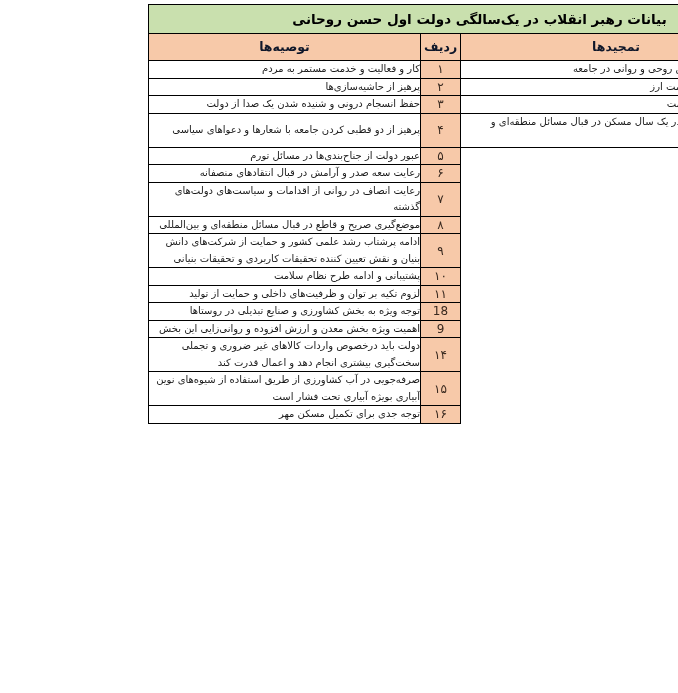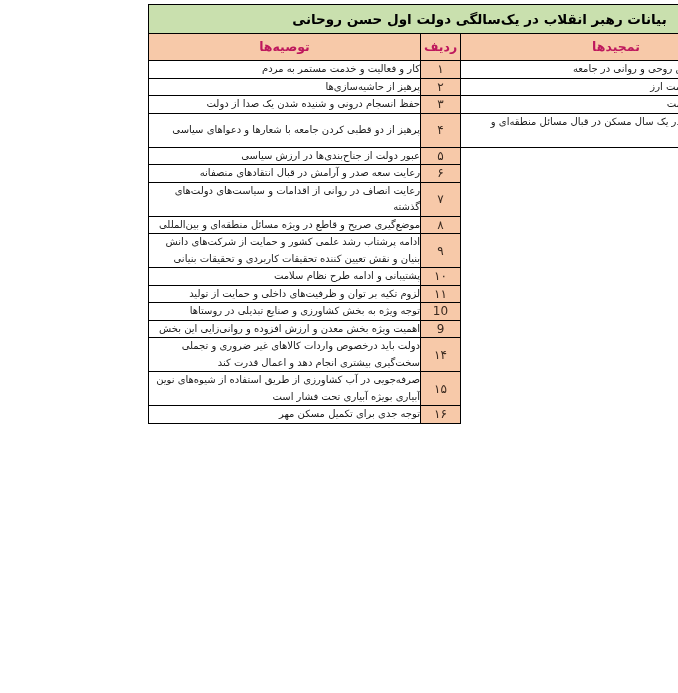--- a/index.html
+++ b/index.html
@@ -56,21 +56,21 @@
     line-height: 28px;
     letter-spacing: 0;
   }
 
   
   .hdr {
     background: #f7c9a9;
     text-align: center;
     font-weight: bold;
     font-size: 12.5px;
-    color: #be185d;
+    color: #0f172a;
     height: 26px;
     line-height: 26px;
   }
 
   
   .num {
     background: #f7c9a9;
     text-align: center;
     font-size: 12px;
     color: #3a2a20;
@@ -141,39 +141,39 @@
           <tr>
             <td class="num">۴</td>
             <td class="txt">موضع‌گیری‌های دولت در یک سال مسکن در قبال مسائل منطقه‌ای و بین‌المللی</td>
             <td class="num">۴</td>
             <td class="txt">پرهیز از دو قطبی کردن جامعه با شعارها و دعواهای سیاسی</td>
           </tr>
           <tr>
             <td class="blank-cell"></td>
             <td class="blank-cell"></td>
             <td class="num">۵</td>
-            <td class="txt">عبور دولت از جناح‌بندی‌ها در ارزش سیاسی</td>
+            <td class="txt">عبور دولت از جناح‌بندی‌ها در مسائل تورم</td>
           </tr>
           <tr>
             <td class="blank-cell"></td>
             <td class="blank-cell"></td>
             <td class="num">۶</td>
             <td class="txt">رعایت سعه صدر و آرامش در قبال انتقادهای منصفانه</td>
           </tr>
           <tr>
             <td class="blank-cell"></td>
             <td class="blank-cell"></td>
             <td class="num">۷</td>
             <td class="txt">رعایت انصاف در روانی از اقدامات و سیاست‌های دولت‌های گذشته</td>
           </tr>
           <tr>
             <td class="blank-cell"></td>
             <td class="blank-cell"></td>
             <td class="num">۸</td>
-            <td class="txt">موضع‌گیری صریح و قاطع در ویژه مسائل منطقه‌ای و بین‌المللی</td>
+            <td class="txt">موضع‌گیری صریح و قاطع در قبال مسائل منطقه‌ای و بین‌المللی</td>
           </tr>
           <tr>
             <td class="blank-cell"></td>
             <td class="blank-cell"></td>
             <td class="num">۹</td>
             <td class="txt">ادامه پرشتاب رشد علمی کشور و حمایت از شرکت‌های دانش بنیان و نقش تعیین کننده تحقیقات کاربردی و تحقیقات بنیانی</td>
           </tr>
           <tr>
             <td class="blank-cell"></td>
             <td class="blank-cell"></td>
@@ -182,21 +182,21 @@
           </tr>
           <tr>
             <td class="blank-cell"></td>
             <td class="blank-cell"></td>
             <td class="num">۱۱</td>
             <td class="txt">لزوم تکیه بر توان و ظرفیت‌های داخلی و حمایت از تولید</td>
           </tr>
           <tr>
             <td class="blank-cell"></td>
             <td class="blank-cell"></td>
-            <td class="num">10</td>
+            <td class="num">18</td>
             <td class="txt">توجه ویژه به بخش کشاورزی و صنایع تبدیلی در روستاها</td>
           </tr>
           <tr>
             <td class="blank-cell"></td>
             <td class="blank-cell"></td>
             <td class="num">9</td>
             <td class="txt">اهمیت ویژه بخش معدن و ارزش افزوده و روانی‌زایی این بخش</td>
           </tr>
           <tr>
             <td class="blank-cell"></td>

